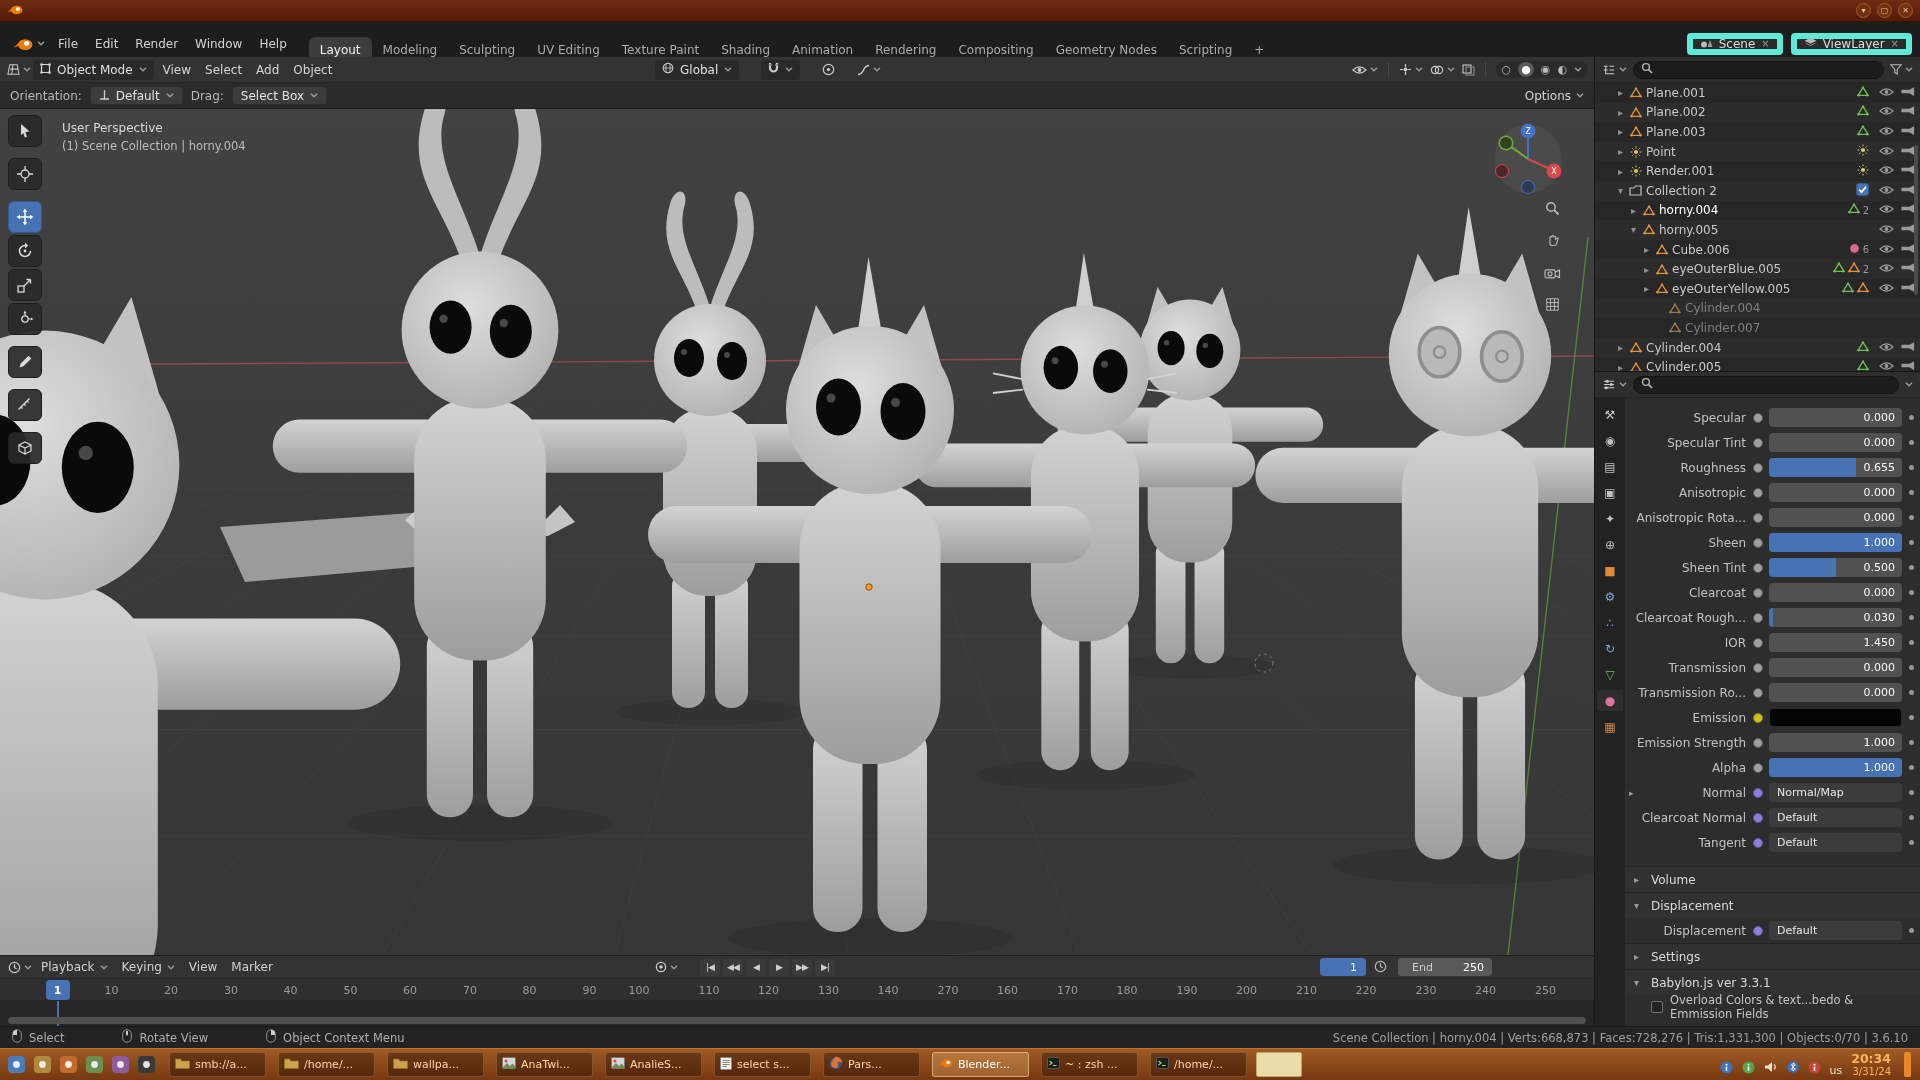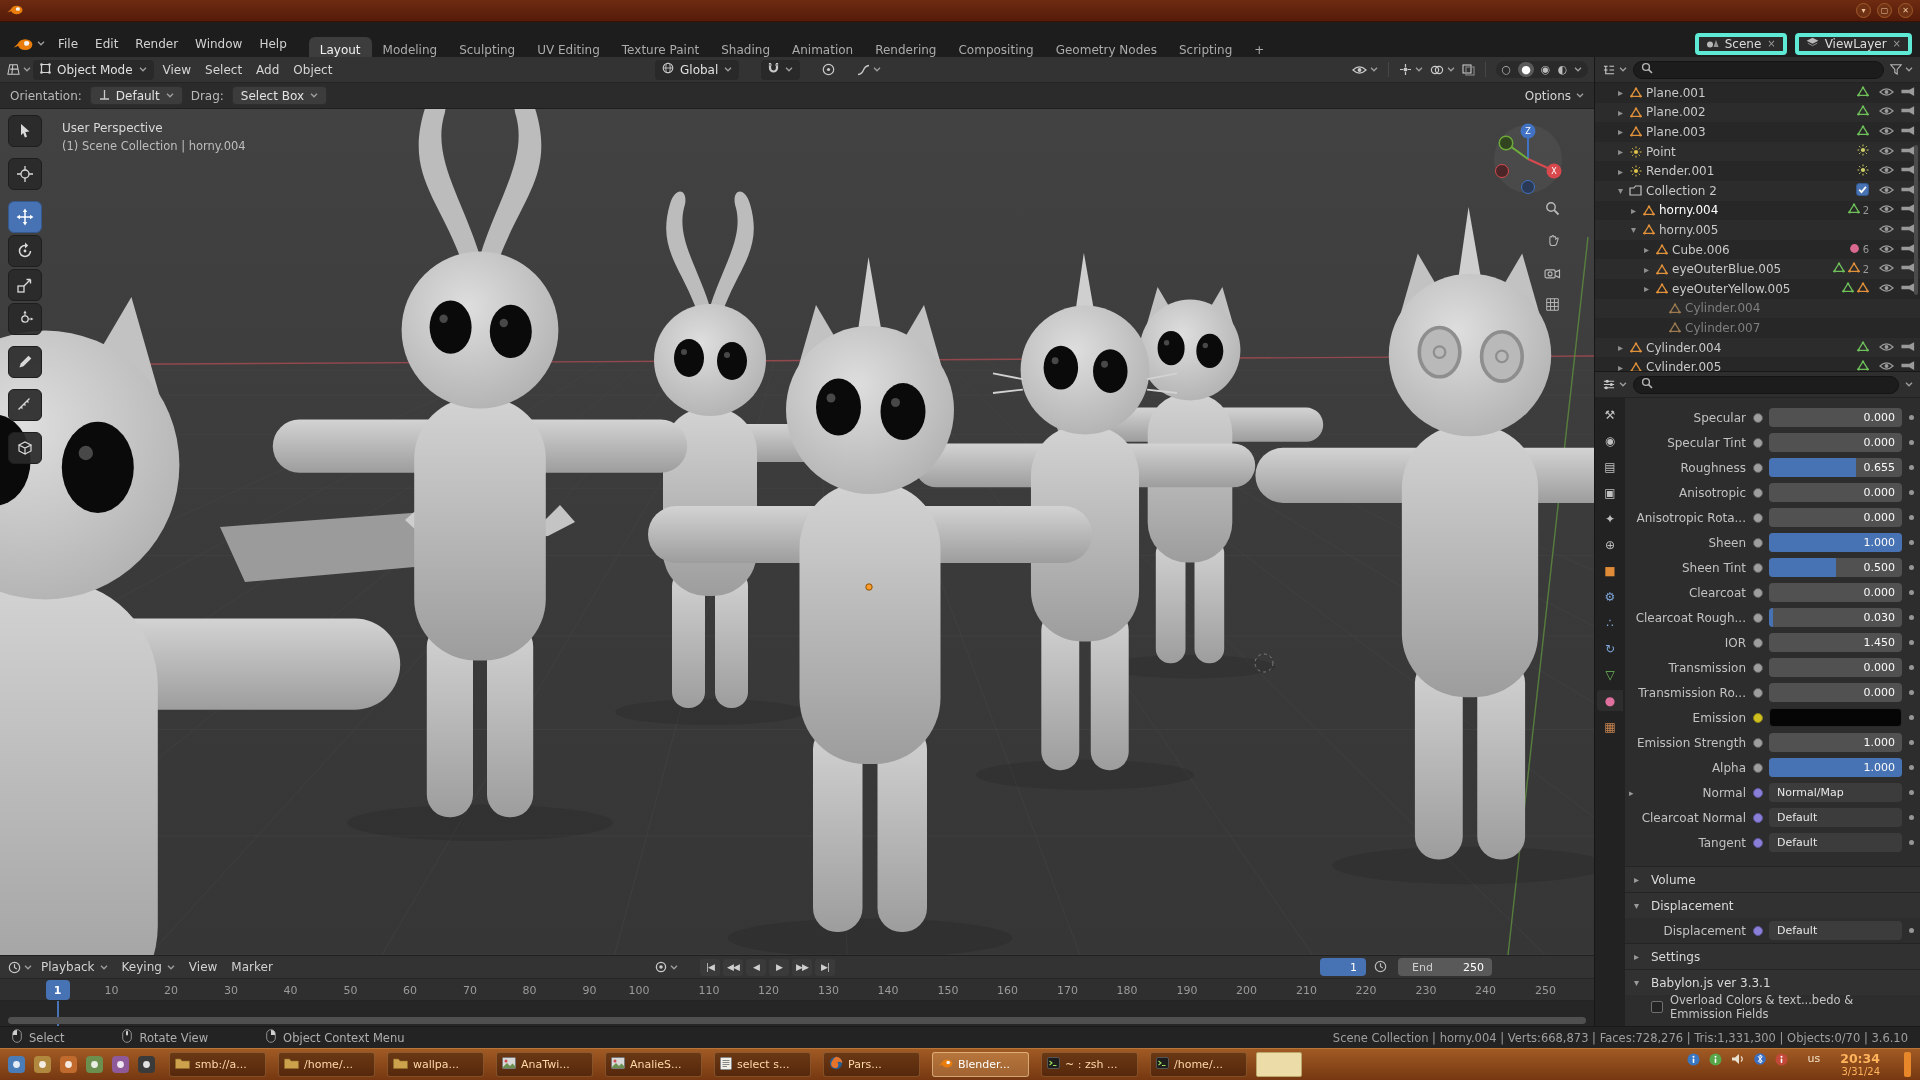--- a/index.html
+++ b/index.html
@@ -14,21 +14,21 @@
 .tbb{width:15px;height:15px;border-radius:50%;background:#6e3114;border:1px solid #a15a2a;color:#eec39a;
  font-size:8px;line-height:13px;text-align:center}
 
 #menubar{position:absolute;left:0;top:22px;width:100%;height:43px;background:#1d1d1d;display:flex;align-items:center;padding:0 8px}
 #mb-left{display:flex;align-items:center;gap:1px}
 .mitem{padding:4px 8px;border-radius:4px;color:#d2d2d2}
 #wstabs{display:flex;align-items:flex-end;align-self:flex-end;height:29px;margin-left:14px}
 .ws{padding:6px 11px 8px;color:#ababab;font-size:12px;border-radius:6px 6px 0 0;white-space:nowrap}
 .ws.active{background:#3d3d3d;color:#f0f0f0}
 .mb-right{margin-left:auto;display:flex;align-items:center;gap:8px}
-.mb-widget{background:#2b2b2b;border:4px solid #5eead4;border-radius:4px;height:22px;display:flex;align-items:center;gap:6px;padding:0 7px;color:#dcdcdc}
+.mb-widget{background:#2b2b2b;border:6px solid #5eead4;border-radius:4px;height:22px;display:flex;align-items:center;gap:6px;padding:0 7px;color:#dcdcdc}
 .wx{color:#909090;font-size:11px}
 
 #vp-header{position:absolute;left:0;top:57px;width:1594px;height:26px;background:#333;border-bottom:1px solid #242424;
  display:flex;align-items:center;gap:2px;padding:0 6px}
 .vph-dd{background:#292929;border-radius:4px;height:20px;display:flex;align-items:center;gap:6px;padding:0 7px;color:#e0e0e0}
 .vmenu{padding:3px 7px;color:#d6d6d6}
 #vph-center{position:absolute;left:655px;display:flex;align-items:center;gap:22px}
 #vph-right{position:absolute;right:6px;display:flex;align-items:center;gap:7px}
 .vicon{display:flex;align-items:center;gap:3px;color:#c9c9c9}
 .vsep{width:1px;height:15px;background:#474747;margin:0 3px}
@@ -121,21 +121,21 @@
 .hint{display:flex;align-items:center;gap:7px;margin-right:58px}
 #sb-stats{margin-left:auto;color:#9e9e9e}
 
 #taskbar{position:absolute;left:0;top:1048px;width:100%;height:32px;background:linear-gradient(#a05a24,#763811);
  border-top:1px solid #b97538;display:flex;align-items:center;gap:3px;padding:0 4px}
 .launch{width:24px;height:24px;border-radius:4px;display:flex;align-items:center;justify-content:center}
 .twin{width:97px;height:25px;background:rgba(25,7,0,0.38);border:1px solid rgba(255,190,120,0.25);border-radius:3px;
  display:flex;align-items:center;gap:5px;padding:0 5px;color:#ffd9a8;font-size:11px;white-space:nowrap;overflow:hidden;flex:none}
 .twin.active{background:rgba(255,200,130,0.28);border-color:rgba(255,220,170,0.55);color:#fff}
 #tb-desk{width:46px;height:25px;background:#ecdca8;border:1px solid #bca76a;border-radius:2px;margin-left:6px}
-#tb-tray{margin-left:auto;display:flex;align-items:flex-start;gap:20px;padding-right:5px}
+#tb-tray{margin-left:auto;display:flex;align-items:flex-end;gap:9px;padding-right:5px}
 #tb-kb{color:#f2e3c8;font-size:11px}
 #tb-clock{display:flex;flex-direction:column;align-items:flex-end;line-height:1.1;color:#ffb45c}
 #tb-time{font-size:12.5px;font-weight:bold}
 #tb-date{font-size:10px}
 #tb-corner{width:7px;height:25px;background:#e8862a;border-radius:2px;margin-left:4px}
 .crt{display:block}
 </style>
 </head>
 <body>
 
@@ -664,21 +664,21 @@
         <span class="tick" style="left:350.4px">50</span>
         <span class="tick" style="left:410.1px">60</span>
         <span class="tick" style="left:469.9px">70</span>
         <span class="tick" style="left:529.6px">80</span>
         <span class="tick" style="left:589.4px">90</span>
         <span class="tick" style="left:639px">100</span>
         <span class="tick" style="left:708.9px">110</span>
         <span class="tick" style="left:768.6px">120</span>
         <span class="tick" style="left:828.4px">130</span>
         <span class="tick" style="left:888.1px">140</span>
-        <span class="tick" style="left:947.9px">150</span>
+        <span class="tick" style="left:947.9px">270</span>
         <span class="tick" style="left:1007.6px">160</span>
         <span class="tick" style="left:1067.4px">170</span>
         <span class="tick" style="left:1127.1px">180</span>
         <span class="tick" style="left:1186.9px">190</span>
         <span class="tick" style="left:1246.6px">200</span>
         <span class="tick" style="left:1306.4px">210</span>
         <span class="tick" style="left:1366.1px">220</span>
         <span class="tick" style="left:1425.9px">230</span>
         <span class="tick" style="left:1485.6px">240</span>
         <span class="tick" style="left:1545.4px">250</span>

